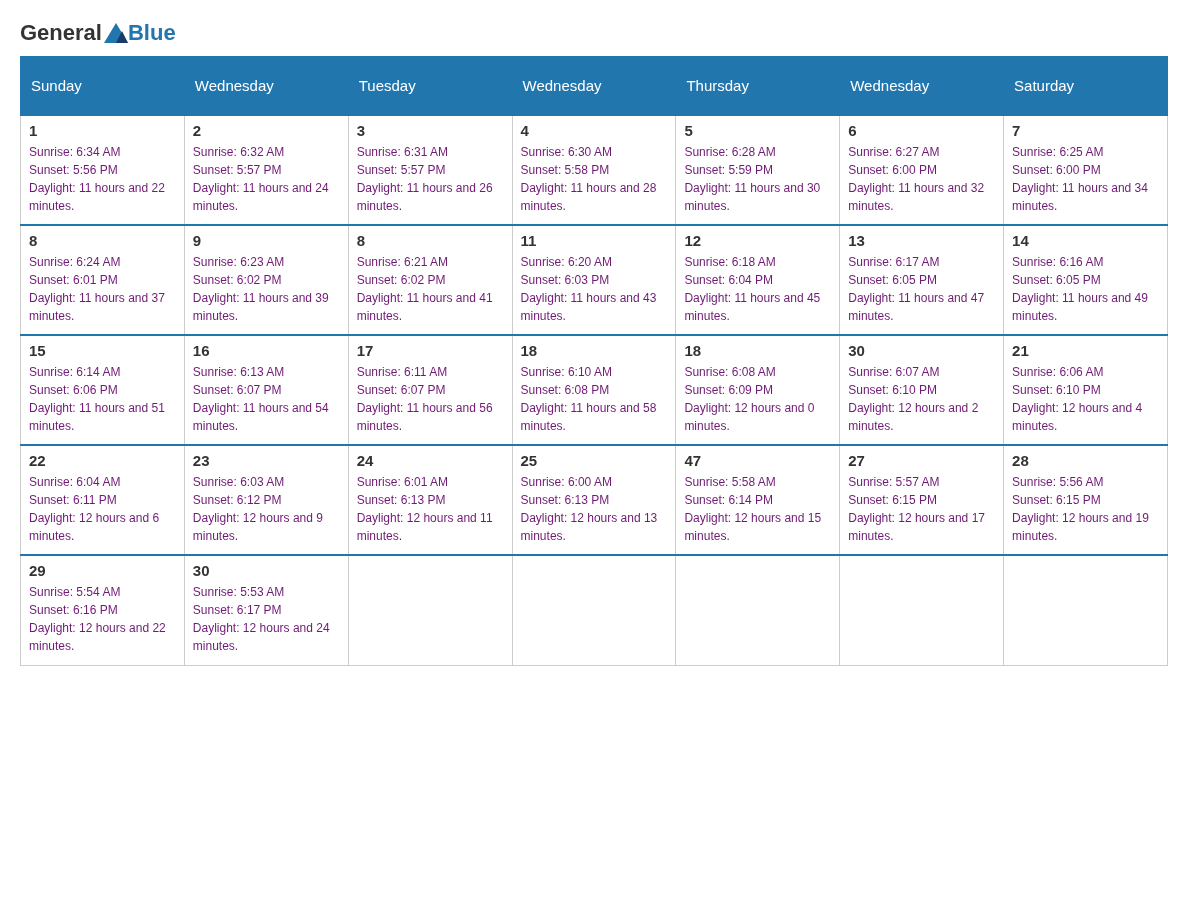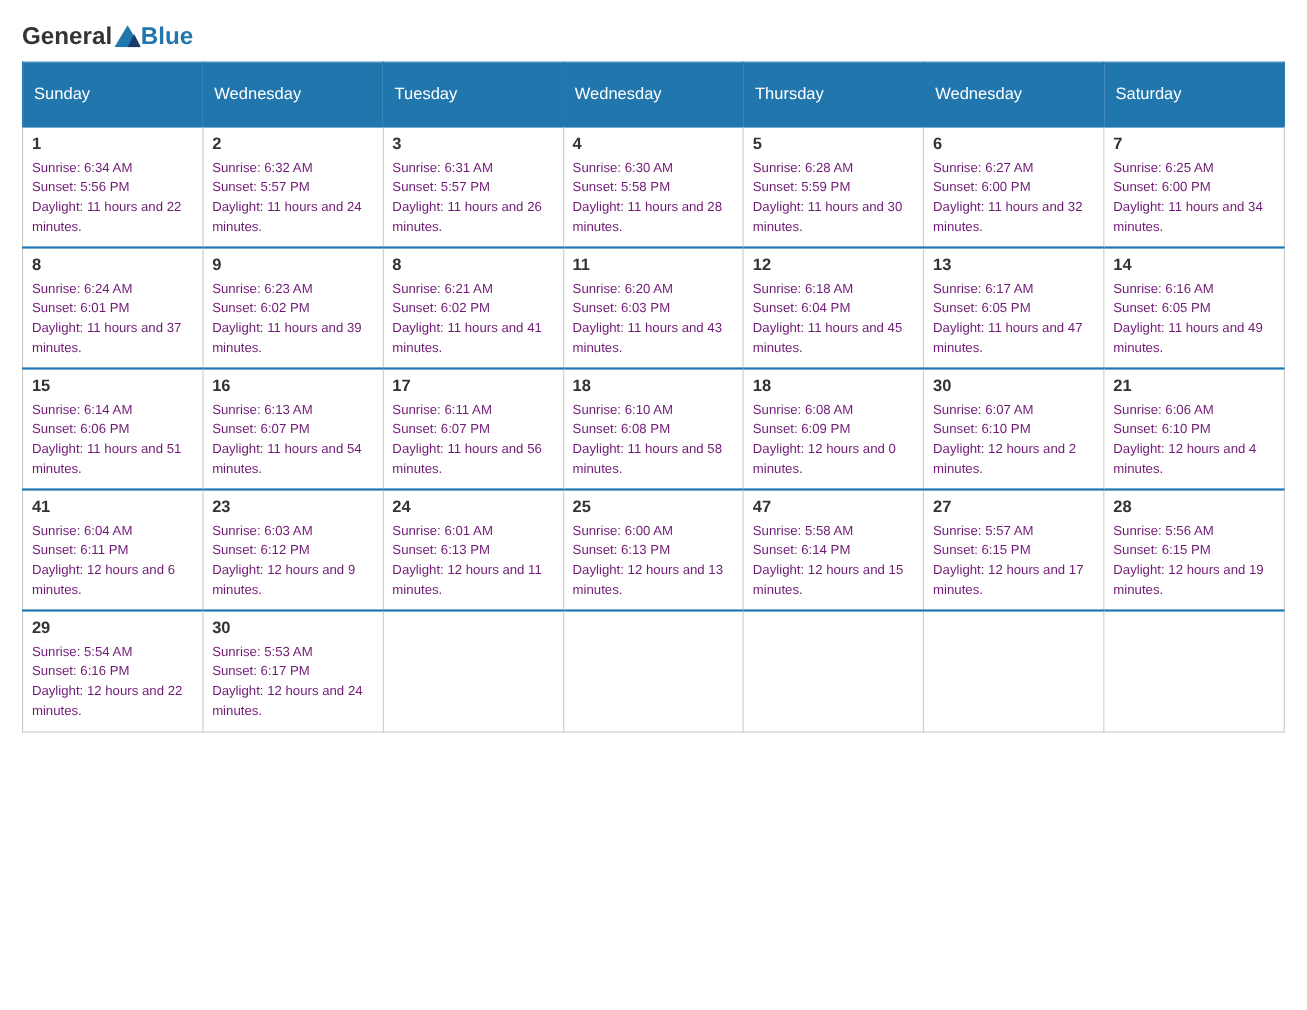--- a/index.html
+++ b/index.html
@@ -194,21 +194,21 @@
           <span class="day-number">30</span>
           <div class="day-info">Sunrise: 6:07 AM<br>Sunset: 6:10 PM<br>Daylight: 12 hours and 2 minutes.</div>
         </td>
         <td>
           <span class="day-number">21</span>
           <div class="day-info">Sunrise: 6:06 AM<br>Sunset: 6:10 PM<br>Daylight: 12 hours and 4 minutes.</div>
         </td>
       </tr>
       <tr>
         <td>
-          <span class="day-number">41</span>
+          <span class="day-number">22</span>
           <div class="day-info">Sunrise: 6:04 AM<br>Sunset: 6:11 PM<br>Daylight: 12 hours and 6 minutes.</div>
         </td>
         <td>
           <span class="day-number">23</span>
           <div class="day-info">Sunrise: 6:03 AM<br>Sunset: 6:12 PM<br>Daylight: 12 hours and 9 minutes.</div>
         </td>
         <td>
           <span class="day-number">24</span>
           <div class="day-info">Sunrise: 6:01 AM<br>Sunset: 6:13 PM<br>Daylight: 12 hours and 11 minutes.</div>
         </td>

